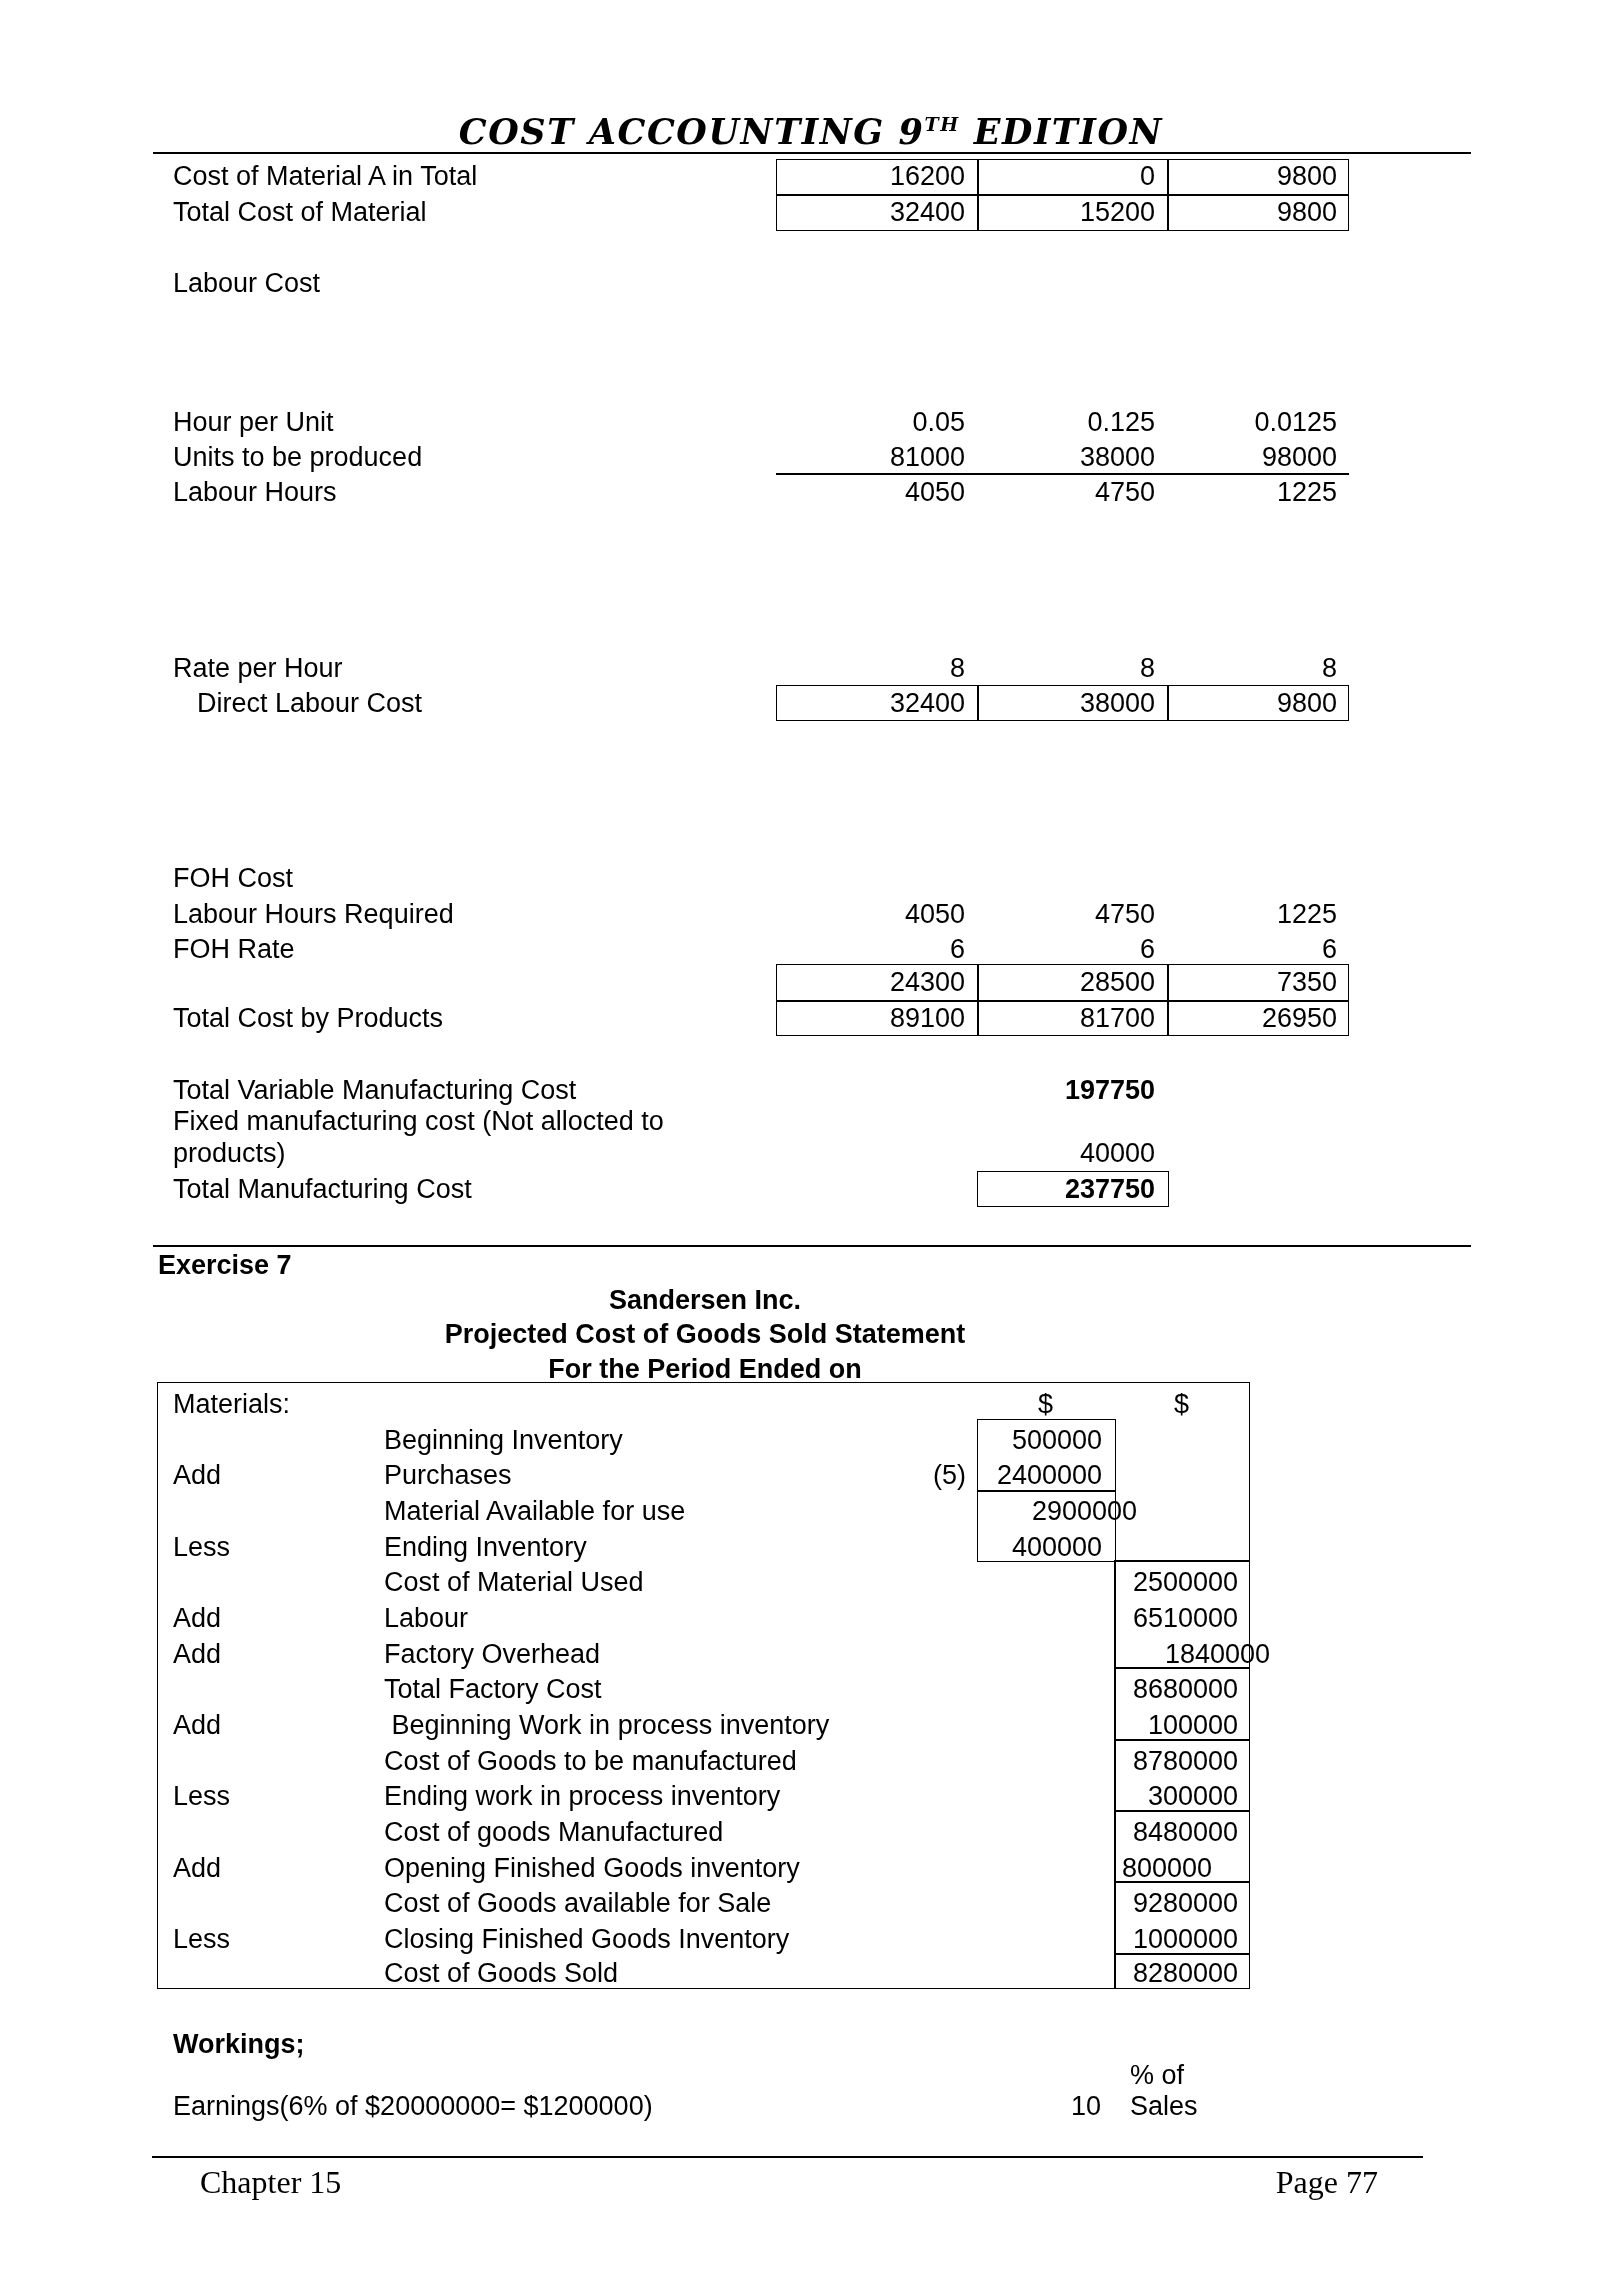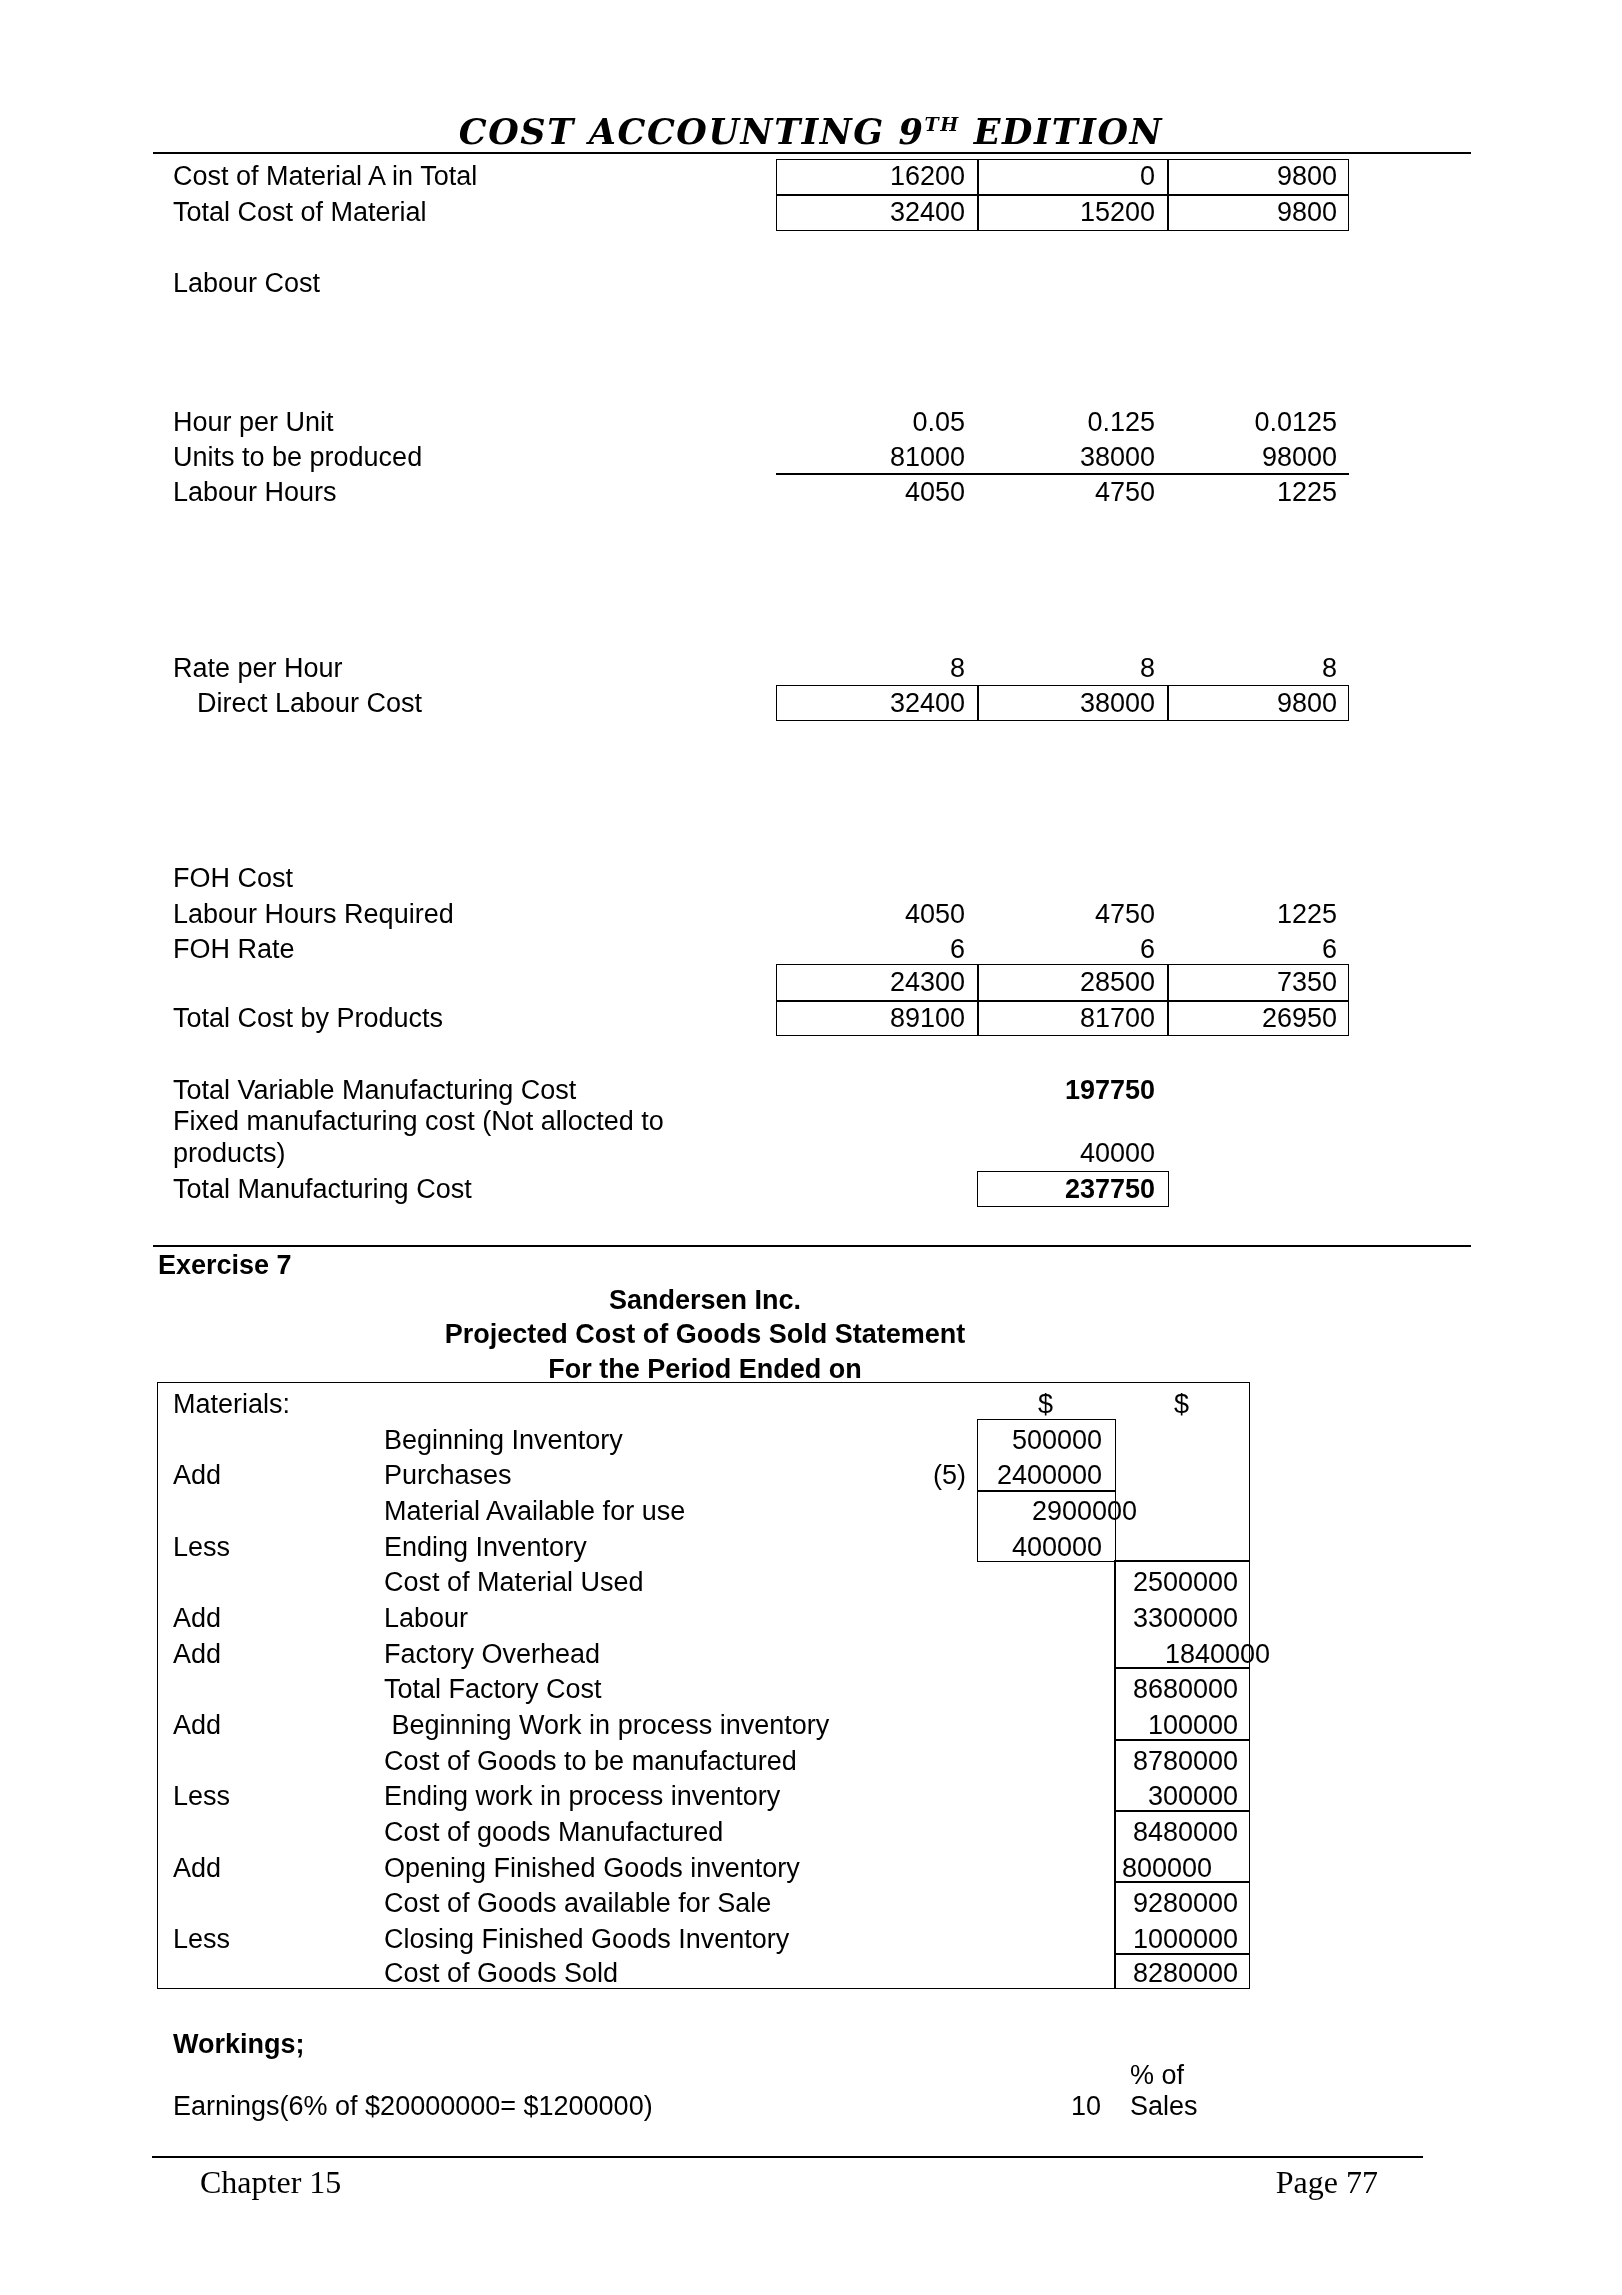--- a/index.html
+++ b/index.html
@@ -152,21 +152,21 @@
 <div class="abs txt" style="left:384px;top:1529px;">Ending Inventory</div>
 <div class="abs txt num" style="left:977px;width:125px;top:1529px;">400000</div>
 </div>
 <div>
 <div class="abs txt" style="left:384px;top:1564px;">Cost of Material Used</div>
 <div class="abs txt num" style="left:1114px;width:124px;top:1564px;">2500000</div>
 </div>
 <div>
 <div class="abs txt" style="left:173px;top:1600px;">Add</div>
 <div class="abs txt" style="left:384px;top:1600px;">Labour</div>
-<div class="abs txt num" style="left:1114px;width:124px;top:1600px;">3300000</div>
+<div class="abs txt num" style="left:1114px;width:124px;top:1600px;">6510000</div>
 </div>
 <div>
 <div class="abs txt" style="left:173px;top:1636px;">Add</div>
 <div class="abs txt" style="left:384px;top:1636px;">Factory Overhead</div>
 <div class="abs txt num" style="left:1114px;width:124px;top:1636px;padding-left:32px;">1840000</div>
 </div>
 <div>
 <div class="abs txt" style="left:384px;top:1671px;">Total Factory Cost</div>
 <div class="abs txt num" style="left:1114px;width:124px;top:1671px;">8680000</div>
 </div>

